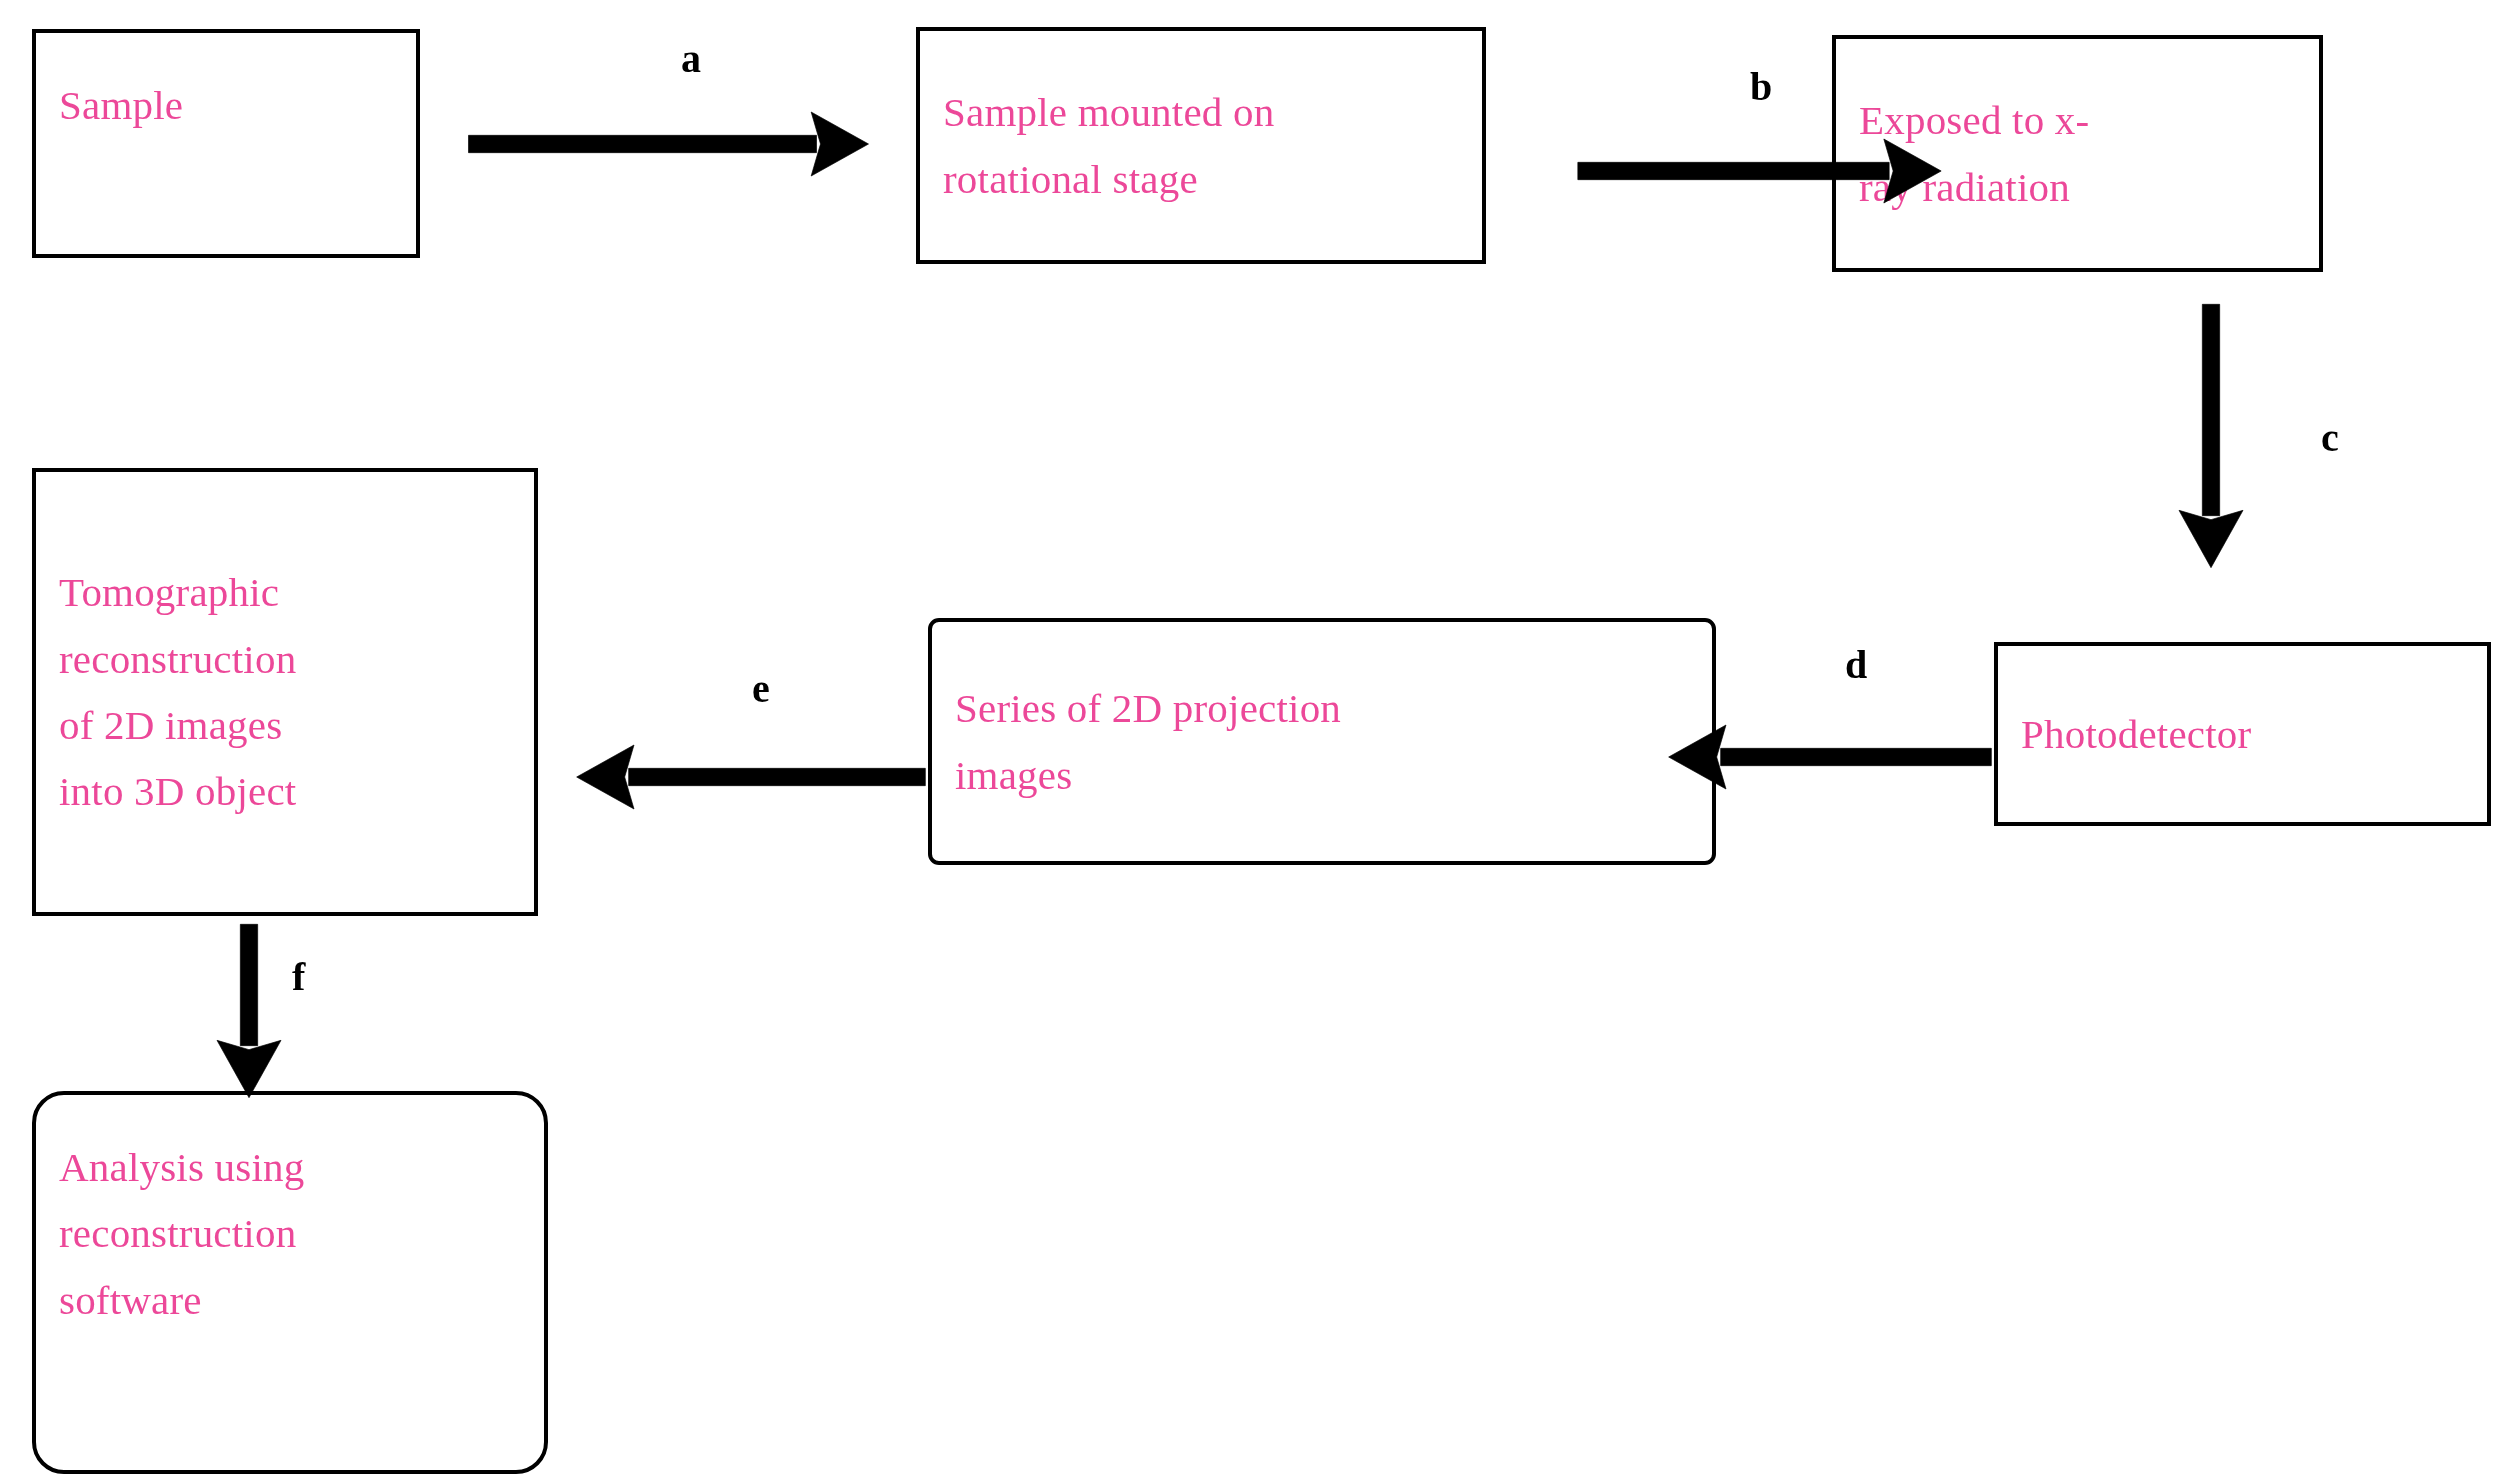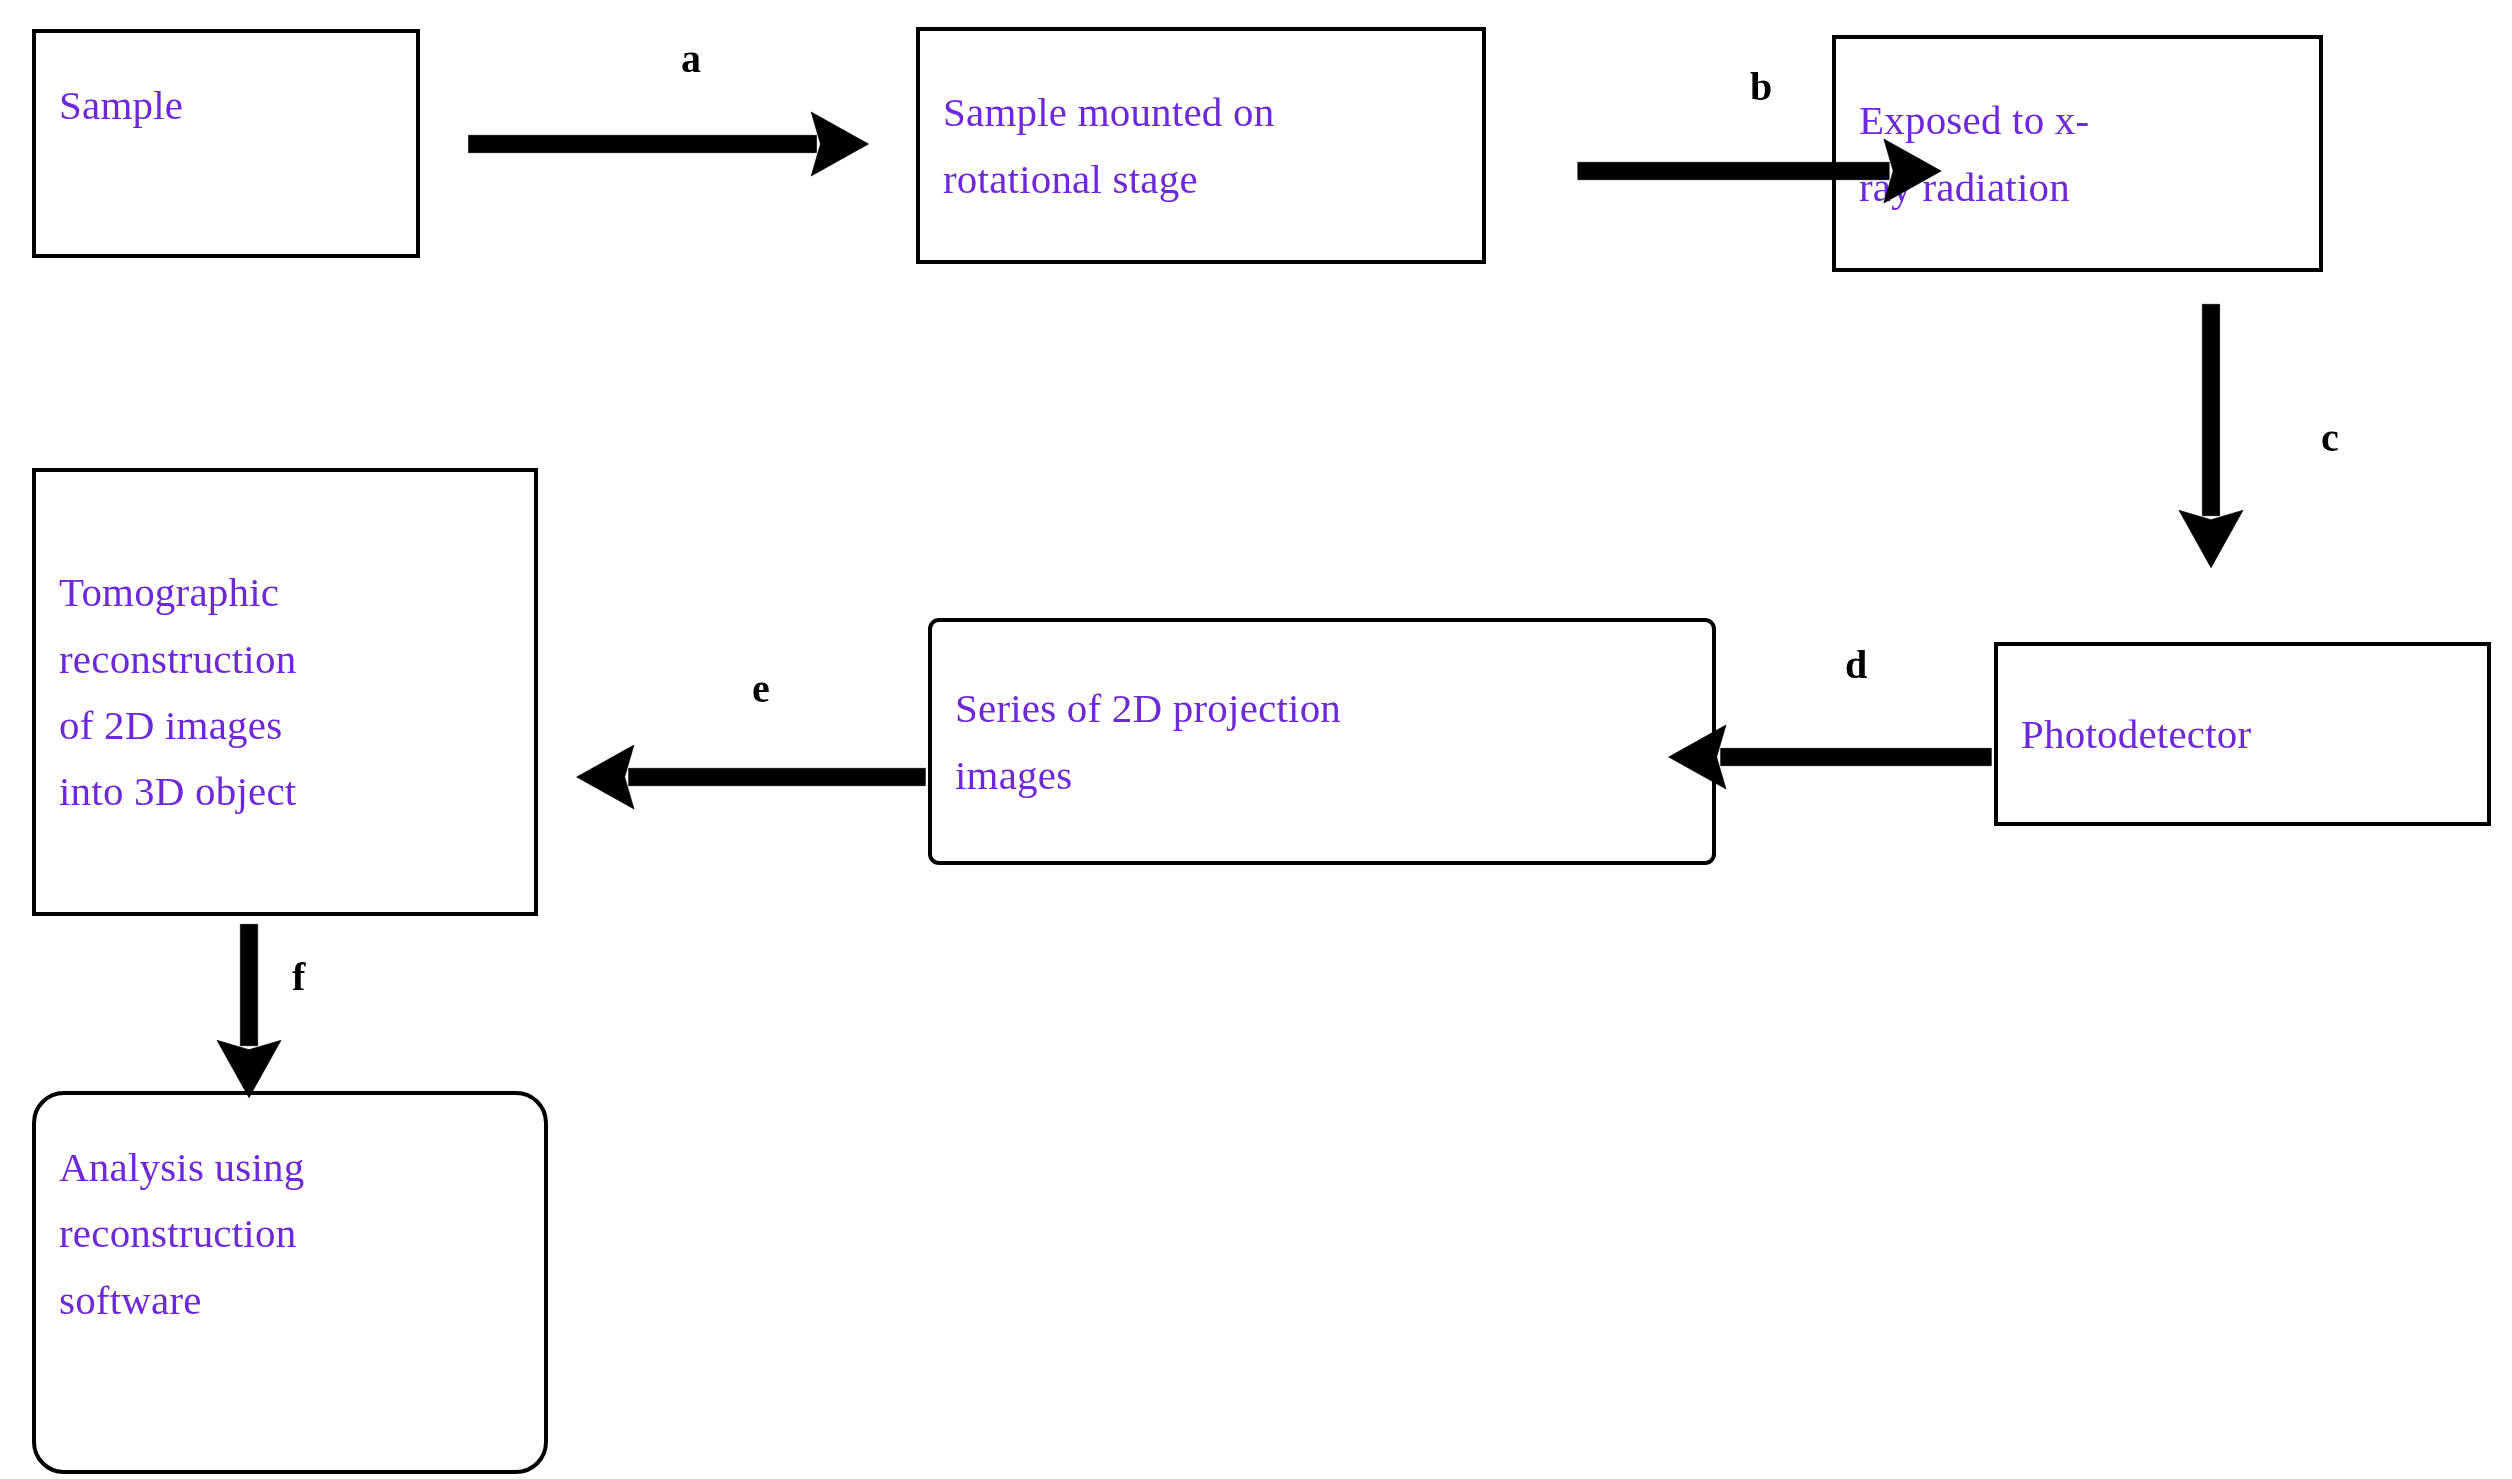--- a/index.html
+++ b/index.html
@@ -20,21 +20,21 @@
     position: absolute;
     box-sizing: border-box;
     border: 4.7px solid #000000;
     background: #ffffff;
     display: flex;
     flex-direction: column;
     justify-content: center;
     align-items: flex-start;
   }
   .node-label {
-    color: #6d28d9;
+    color: #ec4899;
     font-size: 41px;
     line-height: 1.62;
     font-weight: 400;
     text-align: left;
     white-space: pre-line;
     padding-left: 23px;
     padding-right: 9.4px;
     letter-spacing: 0.2px;
   }
   .edge-label {

